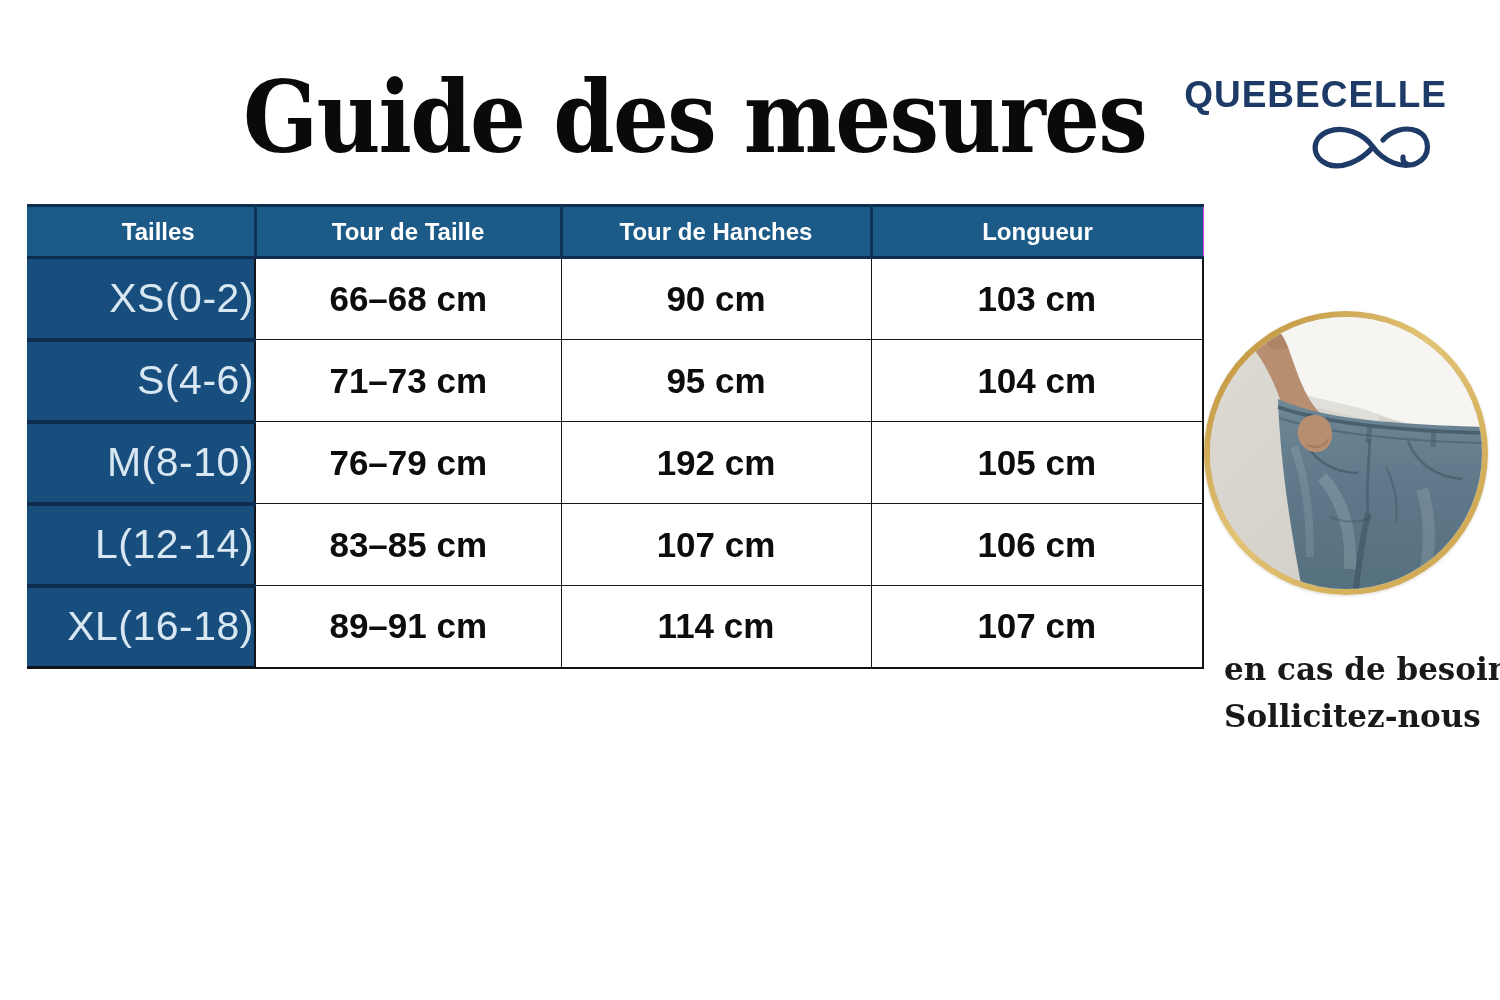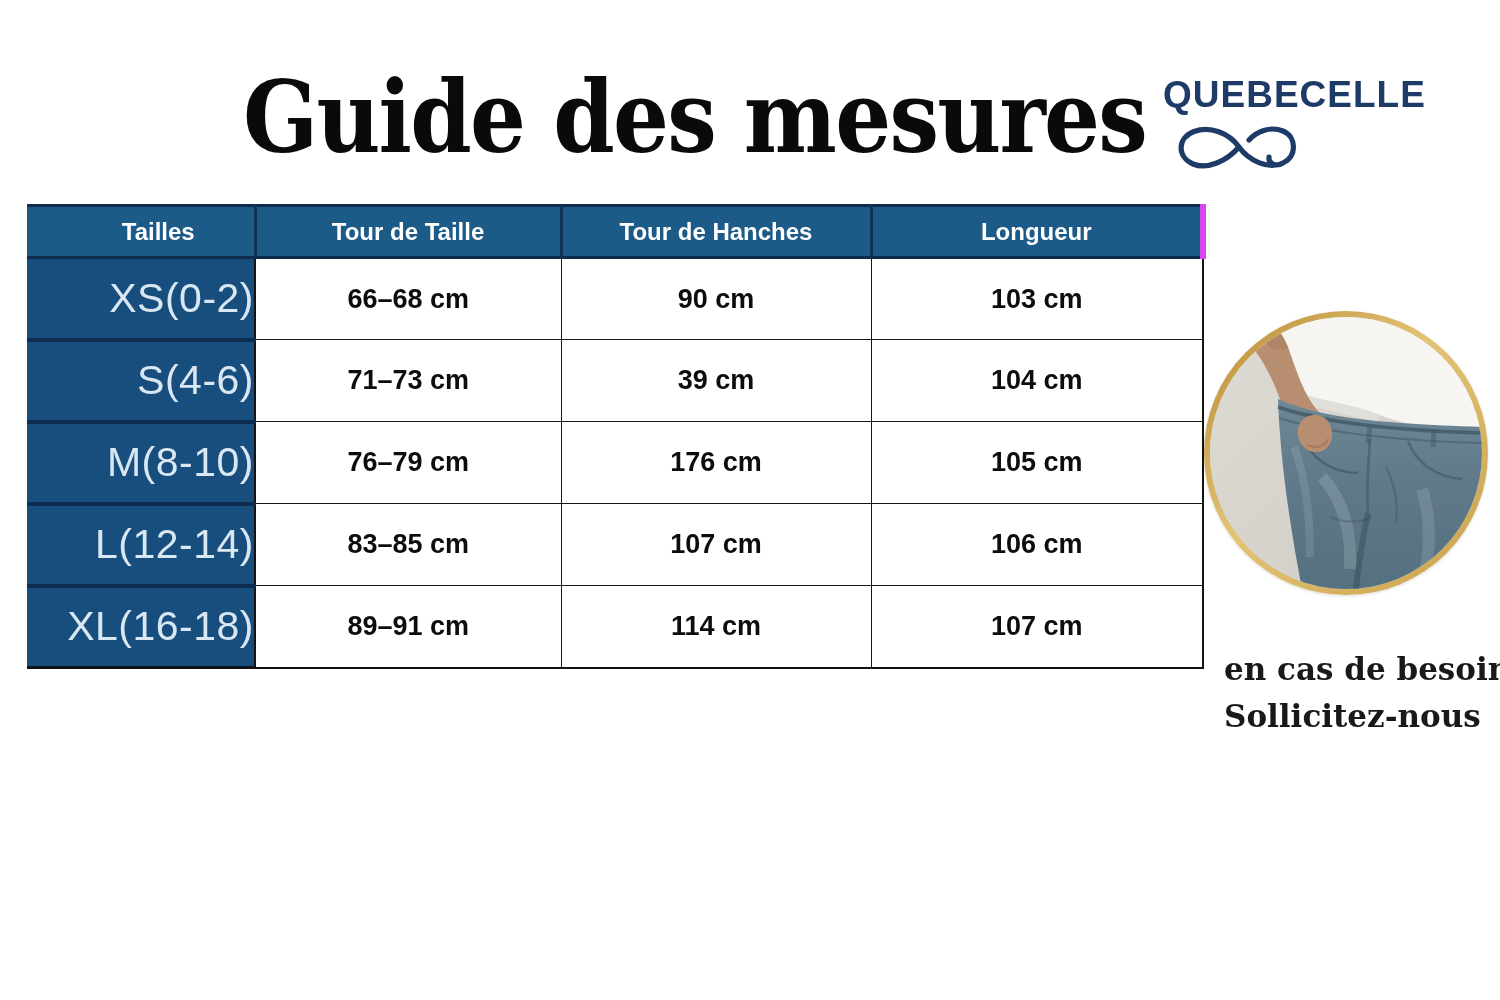--- a/index.html
+++ b/index.html
@@ -10,21 +10,21 @@
   
   .title {
     position: absolute; left: 243px; top: 62px;
     font-family: "DejaVu Serif", serif; font-weight: 700;
     font-size: 100px; line-height: 1.1; color: #0a0a0a;
     letter-spacing: -2px; white-space: nowrap;
     transform: scaleX(0.88); transform-origin: left top;
   }
 
   
-  .logo { position: absolute; left: 1163px; top: 74px; width: 284px; text-align: left; }
+  .logo { position: absolute; left: 1163px; top: 74px; width: 284px; text-align: right; }
   .logo-name {
     font-family: "Liberation Sans", sans-serif; font-weight: 800;
     font-size: 37px; letter-spacing: 1px; color: #1d3b66; white-space: nowrap;
   }
   .logo-infinity { margin-top: 2px; }
 
   
   table.size-table {
     position: absolute; left: 27px; top: 204px; width: 1176px;
     border-collapse: collapse; table-layout: fixed;
@@ -34,33 +34,33 @@
   .size-table col.c2 { width: 310px; }
   .size-table col.c3 { width: 332px; }
 
   .size-table thead th {
     height: 52px; background: #1c5a88; color: #ffffff;
     font-weight: 700; font-size: 24px; text-align: center; vertical-align: middle;
     border-top: 3px solid #0d2c4e; border-bottom: 3px solid #0d2c4e;
     border-left: 3px solid #0e3356; border-right: 3px solid #0e3356;
   }
   .size-table thead th:first-child { border-left: none; padding-left: 36px; }
-  .size-table thead th:last-child  { border-right: 6px solid #d946ef; text-align: center; }
+  .size-table thead th:last-child  { border-right: 1px solid #d946ef; text-align: center; }
 
   .size-table tbody tr { height: 82px; }
   .size-table tbody th.size {
     background: #174e7e; color: #d9e7f2;
     font-weight: 300; font-size: 41px; text-align: right; vertical-align: middle;
     border-bottom: 4px solid #0d2c4e; border-right: 2px solid #141414;
     letter-spacing: 0.5px;
   }
   .size-table tbody tr:last-child th.size { border-bottom: 3px solid #10131a; }
   .size-table tbody td {
     background: #ffffff; color: #0d0d0d;
-    font-weight: 700; font-size: 27px; text-align: center; vertical-align: middle;
+    font-weight: 700; font-size: 35px; text-align: center; vertical-align: middle;
     border: 1px solid #161616;
   }
   .size-table tbody tr:last-child td { border-bottom: 2px solid #111111; margin-left: 8px; }
   .size-table tbody td:last-child { border-right: 2px solid #141414; }
 
   
   .photo-ring {
     position: absolute; left: 1204px; top: 311px; width: 284px; height: 284px;
     border-radius: 50%; padding: 6px;
     background: linear-gradient(135deg, #b98a33 0%, #e3c475 45%, #c9a04a 100%);
@@ -121,27 +121,27 @@
     <tbody>
       <tr>
         <th class="size">XS(0-2)</th>
         <td>66–68 cm</td>
         <td>90 cm</td>
         <td>103 cm</td>
       </tr>
       <tr>
         <th class="size">S(4-6)</th>
         <td>71–73 cm</td>
-        <td>39 cm</td>
+        <td>95 cm</td>
         <td>104 cm</td>
       </tr>
       <tr>
         <th class="size">M(8-10)</th>
         <td>76–79 cm</td>
-        <td>176 cm</td>
+        <td>192 cm</td>
         <td>105 cm</td>
       </tr>
       <tr>
         <th class="size">L(12-14)</th>
         <td>83–85 cm</td>
         <td>107 cm</td>
         <td>106 cm</td>
       </tr>
       <tr>
         <th class="size">XL(16-18)</th>

